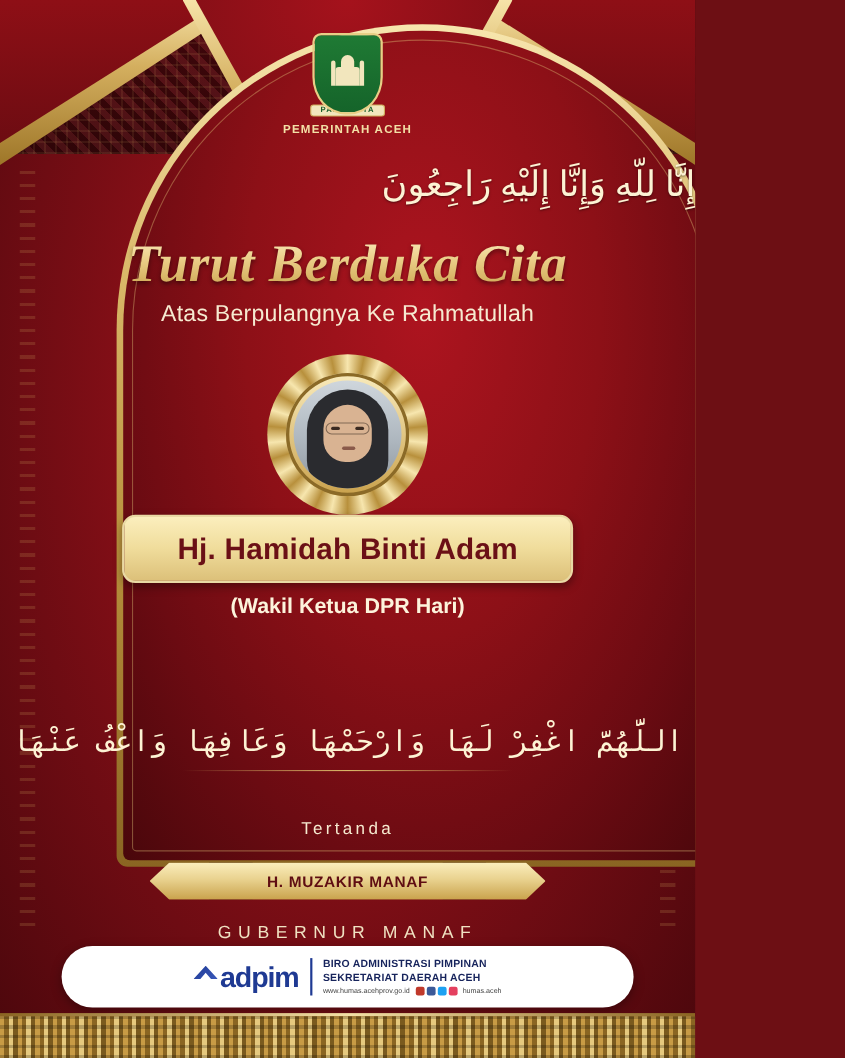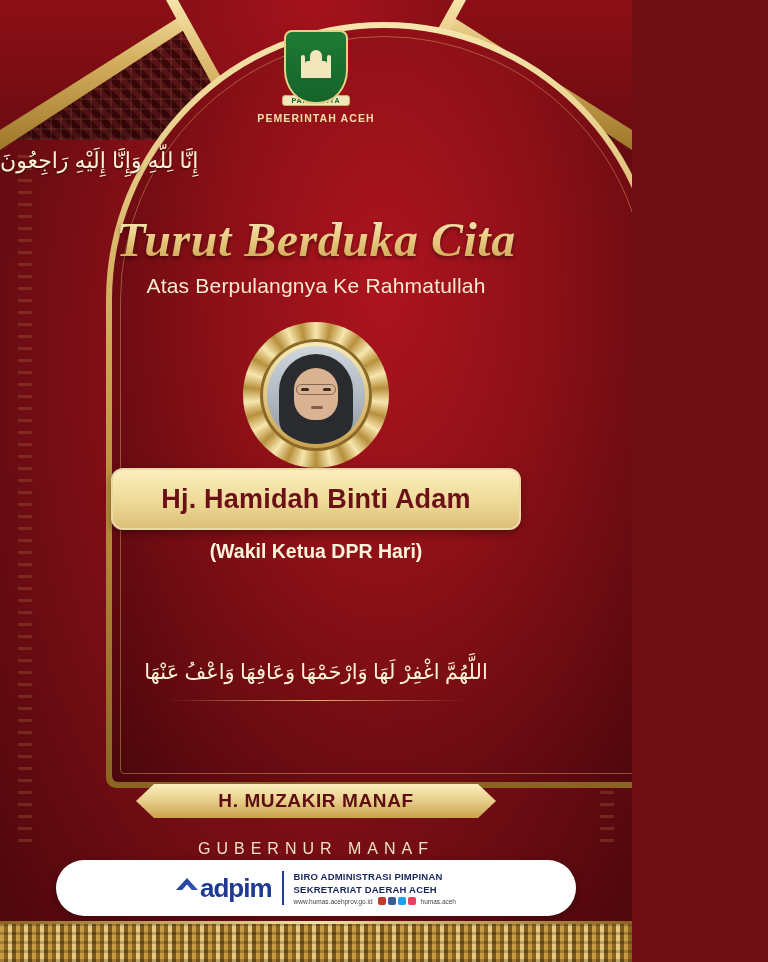--- a/index.html
+++ b/index.html
@@ -123,23 +123,23 @@
   }
   .logo-caption {
     margin-top: 6px;
     font-size: 10.5px; font-weight: bold; letter-spacing: 1.1px;
     color: #f3e0a6;
   }
 
   
   .arabic-top {
     position: absolute; left: 0; right: 0; top: 148px;
-    text-align: left;
-    font-family: Liberation Sans, sans-serif;
-    font-size: 22px; color: #fdf3d4; direction: rtl;
+    text-align: right;
+    font-family: Liberation Serif, serif;
+    font-size: 32px; color: #fdf3d4; direction: rtl;
     text-shadow: 0 1px 2px rgba(0,0,0,.5);
   }
   .title {
     position: absolute; left: 0; right: 0; top: 212px;
     text-align: center;
     font-family: "Liberation Serif", serif;
     font-style: italic; font-weight: bold;
     font-size: 48px; letter-spacing: .5px;
     background: linear-gradient(180deg,#fdf0c4 0%, #eacd86 45%, #c89f49 100%);
     -webkit-background-clip: text; background-clip: text;
@@ -229,22 +229,22 @@
   }
   .death-info {
     position: absolute; left: 0; right: 0; top: 589px;
     text-align: center; color: #f3e6cb;
     font-size: 17px; line-height: 1.45;
   }
 
   .doa {
     position: absolute; left: 0; right: 0; top: 660px;
     text-align: center;
-    font-family: Liberation Serif, serif;
-    font-size: 21px; color: #fdf3d4; direction: rtl;
+    font-family: Liberation Mono, monospace;
+    font-size: 26px; color: #fdf3d4; direction: rtl;
   }
   .doa-rule {
     position: absolute; top: 700px; left: 50%; transform: translateX(-50%);
     width: 300px; height: 1px;
     background: linear-gradient(90deg, transparent, #d9b768, transparent);
   }
 
   .tertanda {
     position: absolute; left: 0; right: 0; top: 745px;
     text-align: center; color: #f6ead0;
@@ -253,21 +253,21 @@
 
   
   .banner {
     position: absolute; left: 50%; top: 784px; transform: translateX(-50%);
     width: 360px; height: 34px;
     background: linear-gradient(180deg,#fbeebd 0%, #e9d28f 45%, #c9a24c 100%);
     display: flex; align-items: center; justify-content: center;
     clip-path: polygon(18px 0, 342px 0, 360px 17px, 342px 34px, 18px 34px, 0 17px);
   }
   .banner span {
-    font-size: 19px; font-weight: bold; color: #5f0d12; letter-spacing: .6px;
+    font-size: 14px; font-weight: bold; color: #5f0d12; letter-spacing: .6px;
   }
   .banner-tail-l, .banner-tail-r {
     position: absolute; top: 784px; width: 40px; height: 34px;
     background: linear-gradient(180deg,#2b0509,#4d080d);
   }
   .banner-tail-l { left: 190px; clip-path: polygon(0 0, 40px 0, 22px 17px, 40px 34px, 0 34px); }
   .banner-tail-r { right: 190px; clip-path: polygon(0 0, 40px 0, 40px 34px, 0 34px, 18px 17px); }
 
   .gubernur {
     position: absolute; left: 0; right: 0; top: 840px;
@@ -395,20 +395,21 @@
   </div>
 
   <div class="relation">
     <div>(Wakil Ketua DPR Hari)</div>
   </div>
 
 
   <div class="doa">اللَّهُمَّ اغْفِرْ لَهَا وَارْحَمْهَا وَعَافِهَا وَاعْفُ عَنْهَا</div>
   <div class="doa-rule"></div>
 
+  <div class="tertanda">Tertanda</div>
   <div class="banner-tail-l"></div>
   <div class="banner-tail-r"></div>
   <div class="banner">
     <span>H. MUZAKIR MANAF</span>
   </div>
   <div class="gubernur">GUBERNUR MANAF</div>
 
   <div class="footer-strip">
     <div class="footer-card">
       <div class="footer-inner">

